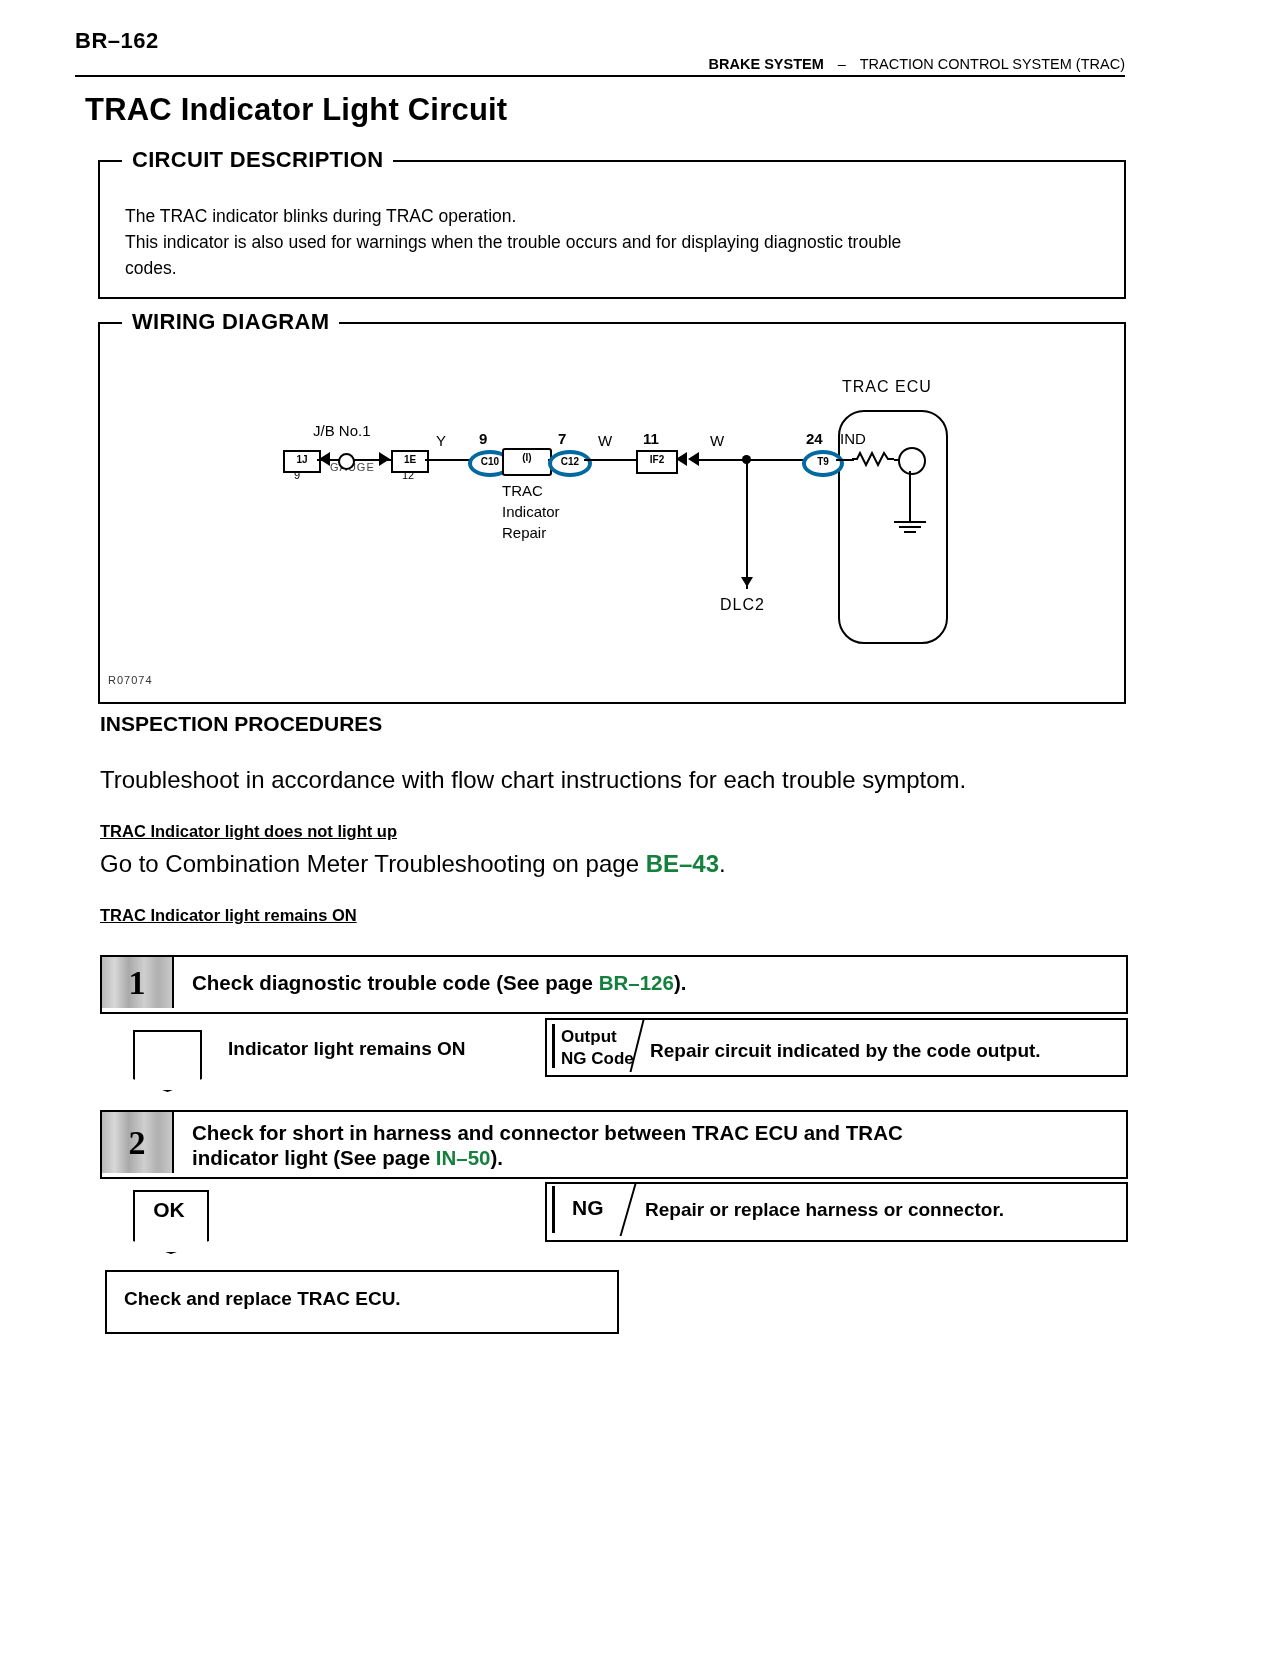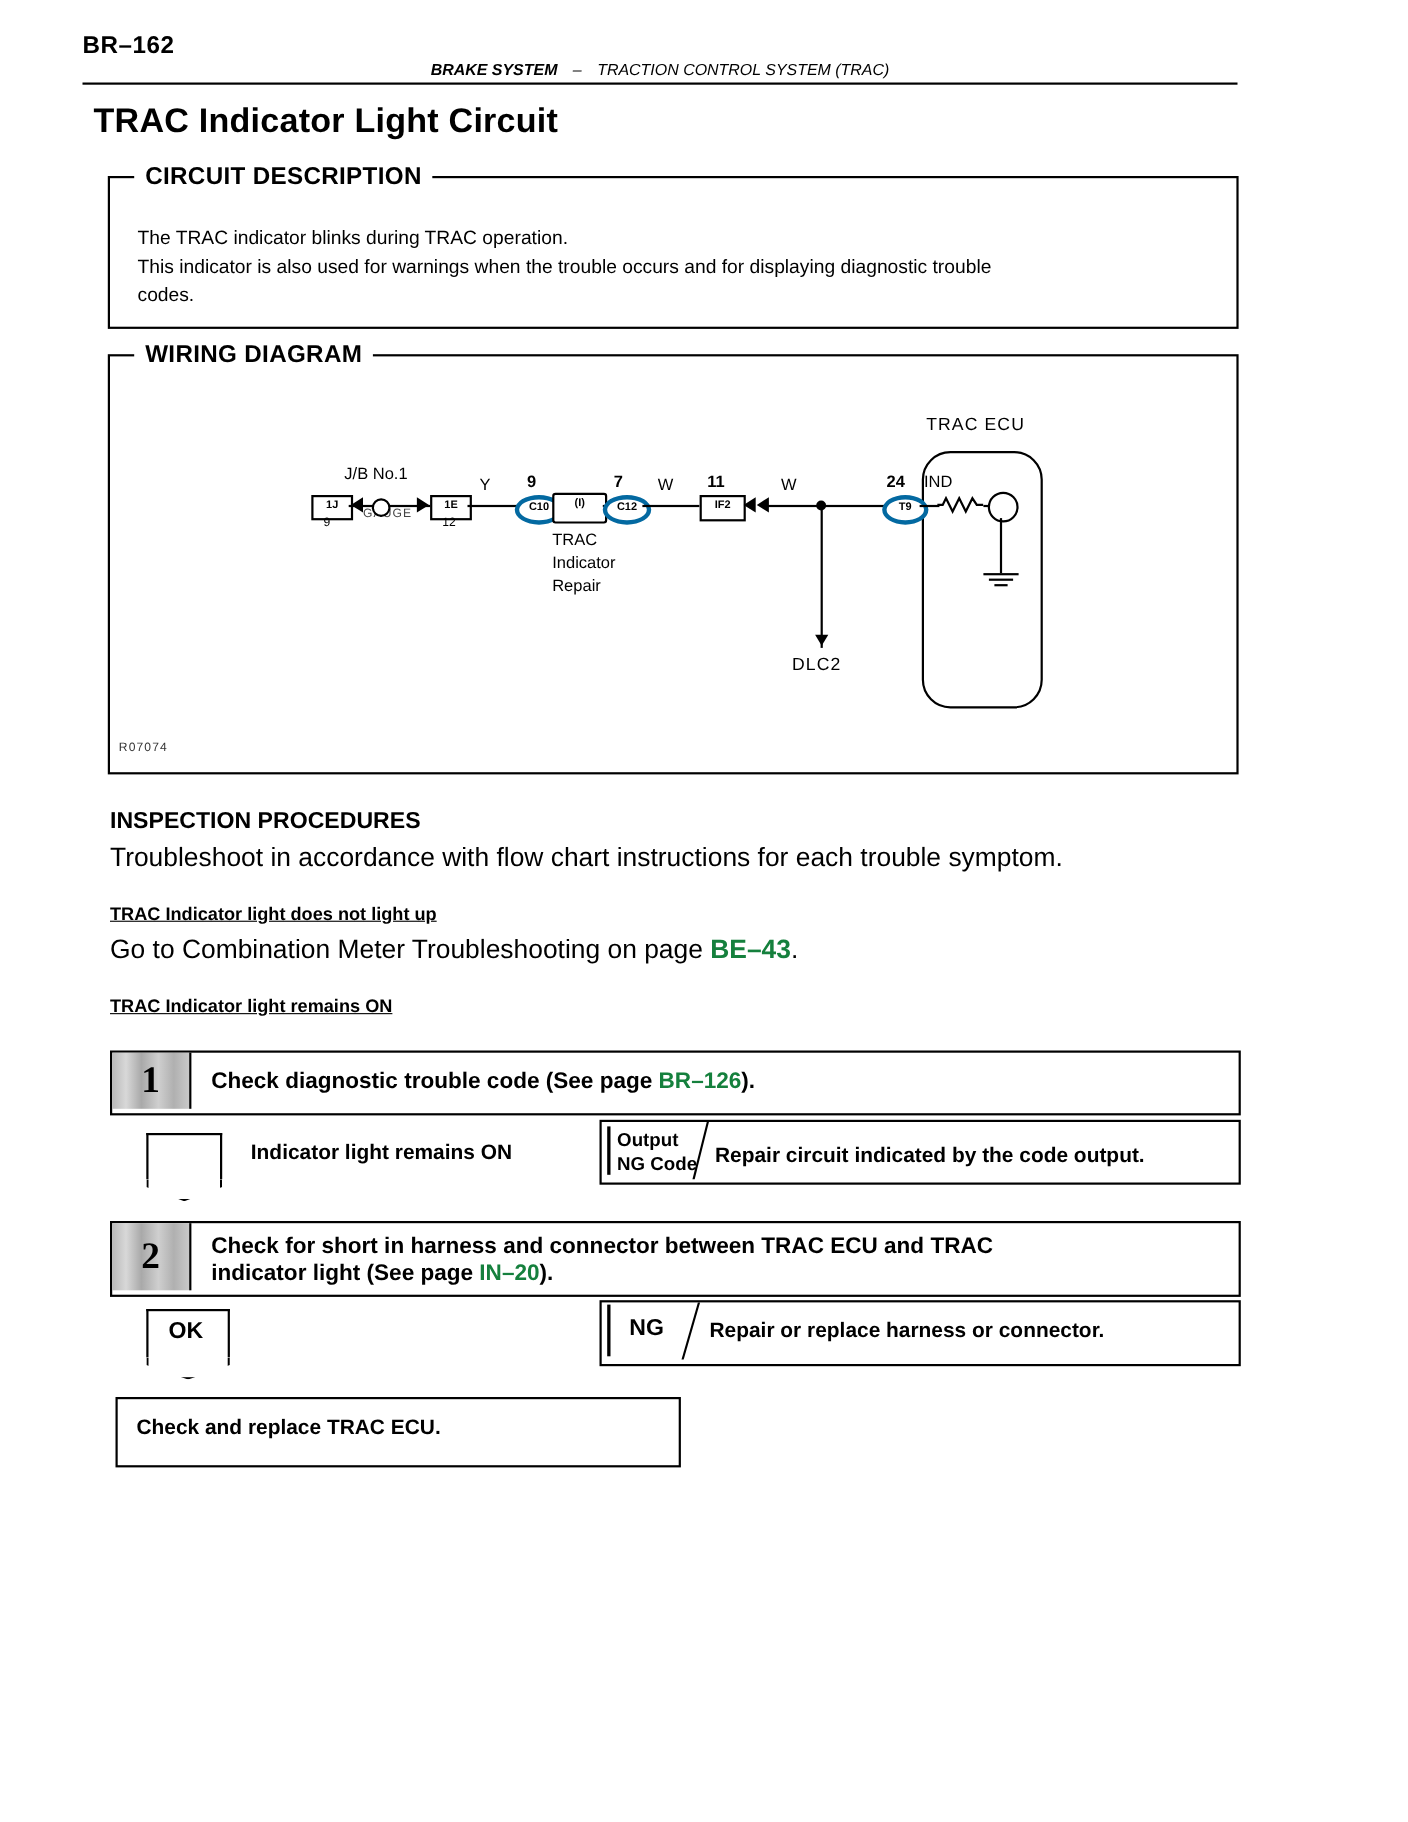--- a/index.html
+++ b/index.html
@@ -26,24 +26,23 @@
   .page-number {
     font-size: 22px;
     font-weight: bold;
     letter-spacing: 0.5px;
   }
   .header-center {
     position: absolute;
     left: 0;
     top: 28px;
     width: 1050px;
-    text-align: center;
+    text-align: right;
     font-size: 14.5px;
     white-space: nowrap;
-    font-style: italic;
   }
   .header-center .bold {
     font-weight: bold;
   }
   .header-center .sep {
     padding: 0 10px;
     font-weight: normal;
   }
   .header-rule {
     position: absolute;
@@ -375,21 +374,21 @@
   <div class="wire h" style="left:796px; top:137px; width:12px;"></div>
   <div style="position:absolute;left:800px;top:125px;width:24px;height:24px;border:2px solid #000;border-radius:50%;background:#fff;"></div>
   <div class="wire v" style="left:811px; top:149px; height:50px;"></div>
   <div class="wire h" style="left:796px; top:199px; width:32px;"></div>
   <div class="wire h" style="left:801px; top:204px; width:22px;"></div>
   <div class="wire h" style="left:806px; top:209px; width:12px;"></div>
 
   <div class="wd-code">R07074</div>
 </div>
 
-<div class="section-title" style="left:100px; top:735px;">INSPECTION PROCEDURES</div>
+<div class="section-title" style="left:100px; top:712px;">INSPECTION PROCEDURES</div>
 <div class="body-text" style="left:100px; top:766px;">Troubleshoot in accordance with flow chart instructions for each trouble symptom.</div>
 
 <div class="underline-head" style="left:100px; top:822px;">TRAC Indicator light does not light up</div>
 <div class="body-text" style="left:100px; top:850px;">
   <span>Go to Combination Meter Troubleshooting on page </span><span class="ref">BE–43</span><span>.</span>
 </div>
 
 <div class="underline-head" style="left:100px; top:906px;">TRAC Indicator light remains ON</div>
 
 <div class="step-box" style="left:100px; top:955px; width:1024px; height:55px;"></div>
@@ -406,21 +405,21 @@
 <div class="result-text" style="left:561px; top:1027px; font-size:17px;">Output</div>
 <div class="result-text" style="left:561px; top:1049px; font-size:17px;">NG Code</div>
 <div style="position:absolute; left:636px; top:1020px; width:2px; height:52px; background:#000; transform:skewX(-14deg);"></div>
 <div class="result-text" style="left:650px; top:1040px;">Repair circuit indicated by the code output.</div>
 
 <div class="step-box" style="left:100px; top:1110px; width:1024px; height:65px;"></div>
 <div class="step-num-cell" style="left:102px; top:1112px; width:70px; height:61px; line-height:61px;">2</div>
 <div class="step-text" style="left:192px; top:1120px;">
   <div>Check for short in harness and connector between TRAC ECU and TRAC</div>
   <div>
-    <span>indicator light (See page </span><span class="ref">IN–20</span><span>).</span>
+    <span>indicator light (See page </span><span class="ref">IN–50</span><span>).</span>
   </div>
 </div>
 
 <div class="result-box" style="left:545px; top:1182px; width:579px; height:56px;"></div>
 <div class="tag-shape" style="left:133px; top:1190px; width:72px; height:42px;"></div>
 <div class="tag-label" style="left:133px; top:1198px; width:72px;">OK</div>
 
 <div style="position:absolute; left:552px; top:1186px; width:3px; height:47px; background:#000;"></div>
 <div class="ngtag" style="left:572px; top:1196px;">NG</div>
 <div style="position:absolute; left:627px; top:1184px; width:2px; height:52px; background:#000; transform:skewX(-16deg);"></div>

